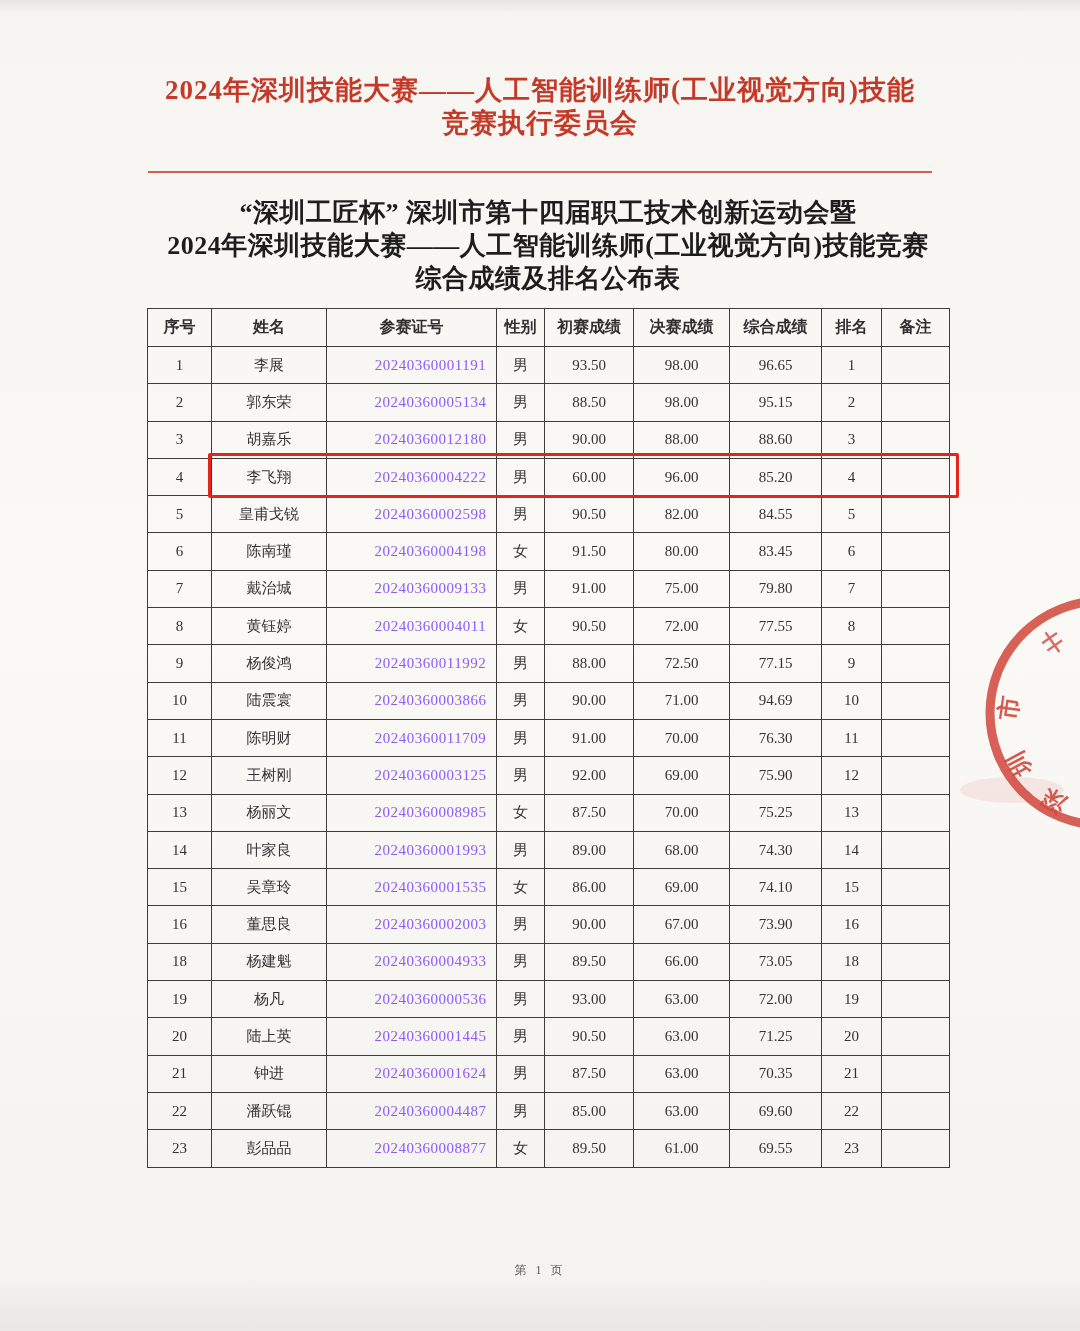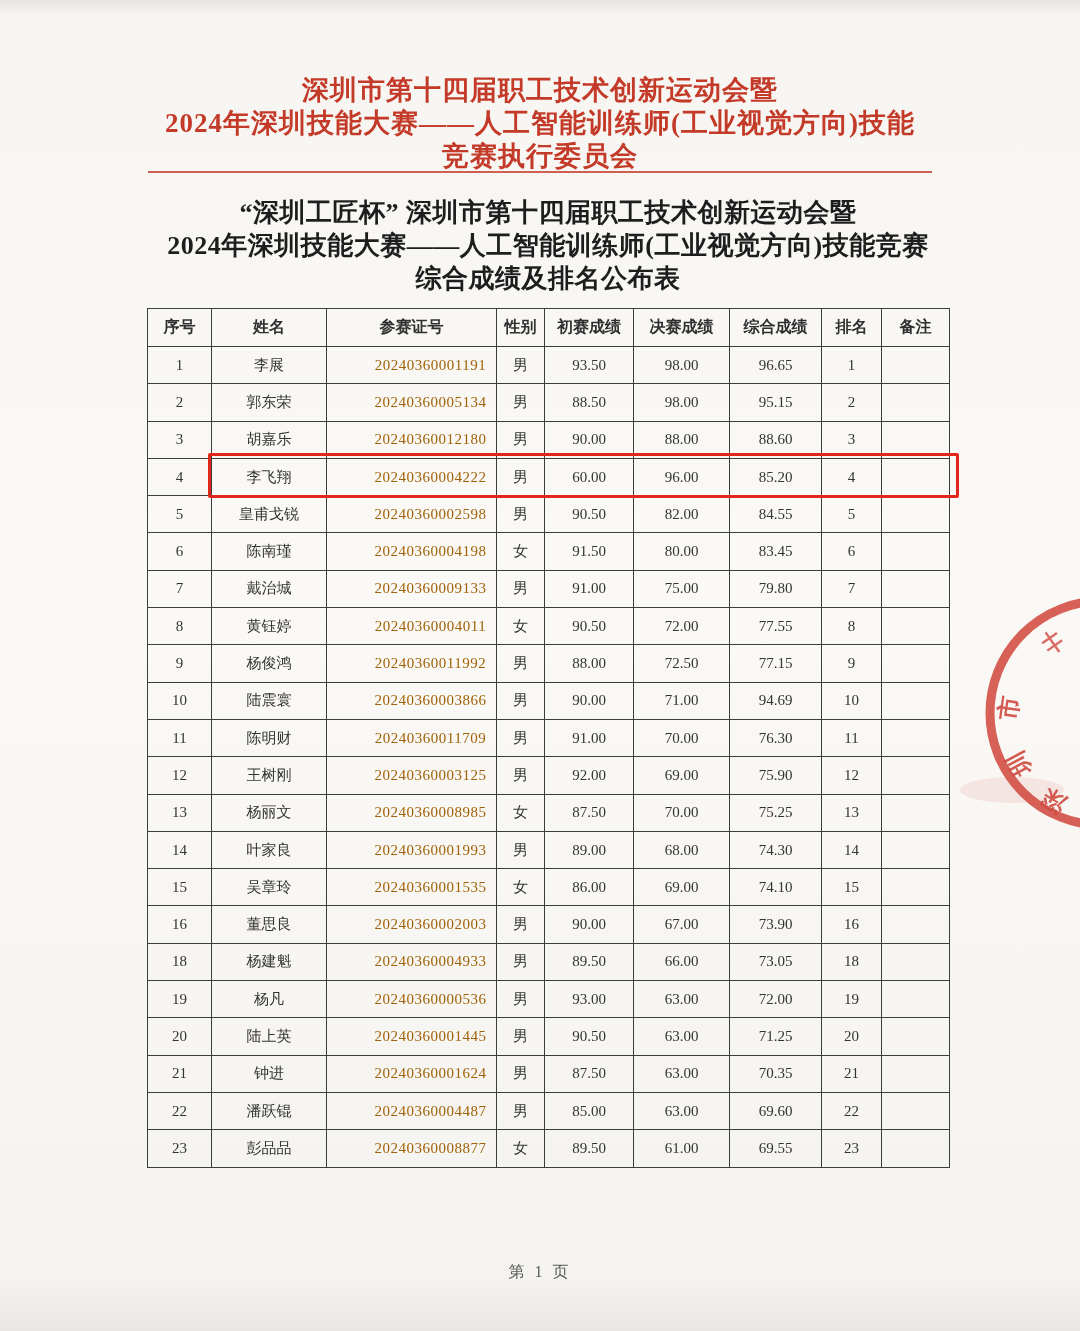--- a/index.html
+++ b/index.html
@@ -34,39 +34,38 @@
   table.results{
     border-collapse:collapse;table-layout:fixed;width:802px;
     font-size:15px;color:#333;background:transparent;
   }
   table.results th,table.results td{
     border:1.6px solid #3d3d3d;text-align:center;vertical-align:middle;
     padding:0;overflow:hidden;white-space:nowrap;
   }
   table.results th{height:38px;font-size:16px;font-weight:600;color:#2f2f2f;text-align:center;}
   table.results td{height:37.3px;font-weight:400;}
-  table.results td:nth-child(3){letter-spacing:.5px;color:#a16207;padding-left:38px;}
+  table.results td:nth-child(3){letter-spacing:.5px;color:#8b5cf6;padding-left:38px;}
   .highlight{
     position:absolute;left:61px;top:145px;width:751px;height:45px;
     border:3.5px solid var(--highlight-red);border-radius:2px;
     pointer-events:none;
   }
   .stamp{position:absolute;left:950px;top:585px;}
   .footer{
     position:absolute;top:1262px;left:0;width:1080px;text-align:center;
-    font-size:16px;color:#5a5a5a;letter-spacing:3px;
+    font-size:12px;color:#5a5a5a;letter-spacing:3px;
   }
 </style>
 </head>
 <body>
 
 <div class="page">
 
   <div class="letterhead">
-    <div class="line">深圳市第十四届职工技术创新运动会暨</div>
     <div class="line">2024年深圳技能大赛——人工智能训练师(工业视觉方向)技能</div>
     <div class="line">竞赛执行委员会</div>
   </div>
 
   <div class="divider"></div>
 
   <div class="doc-title">
     <div class="line">“深圳工匠杯” 深圳市第十四届职工技术创新运动会暨</div>
     <div class="line">2024年深圳技能大赛——人工智能训练师(工业视觉方向)技能竞赛</div>
     <div class="line">综合成绩及排名公布表</div>

